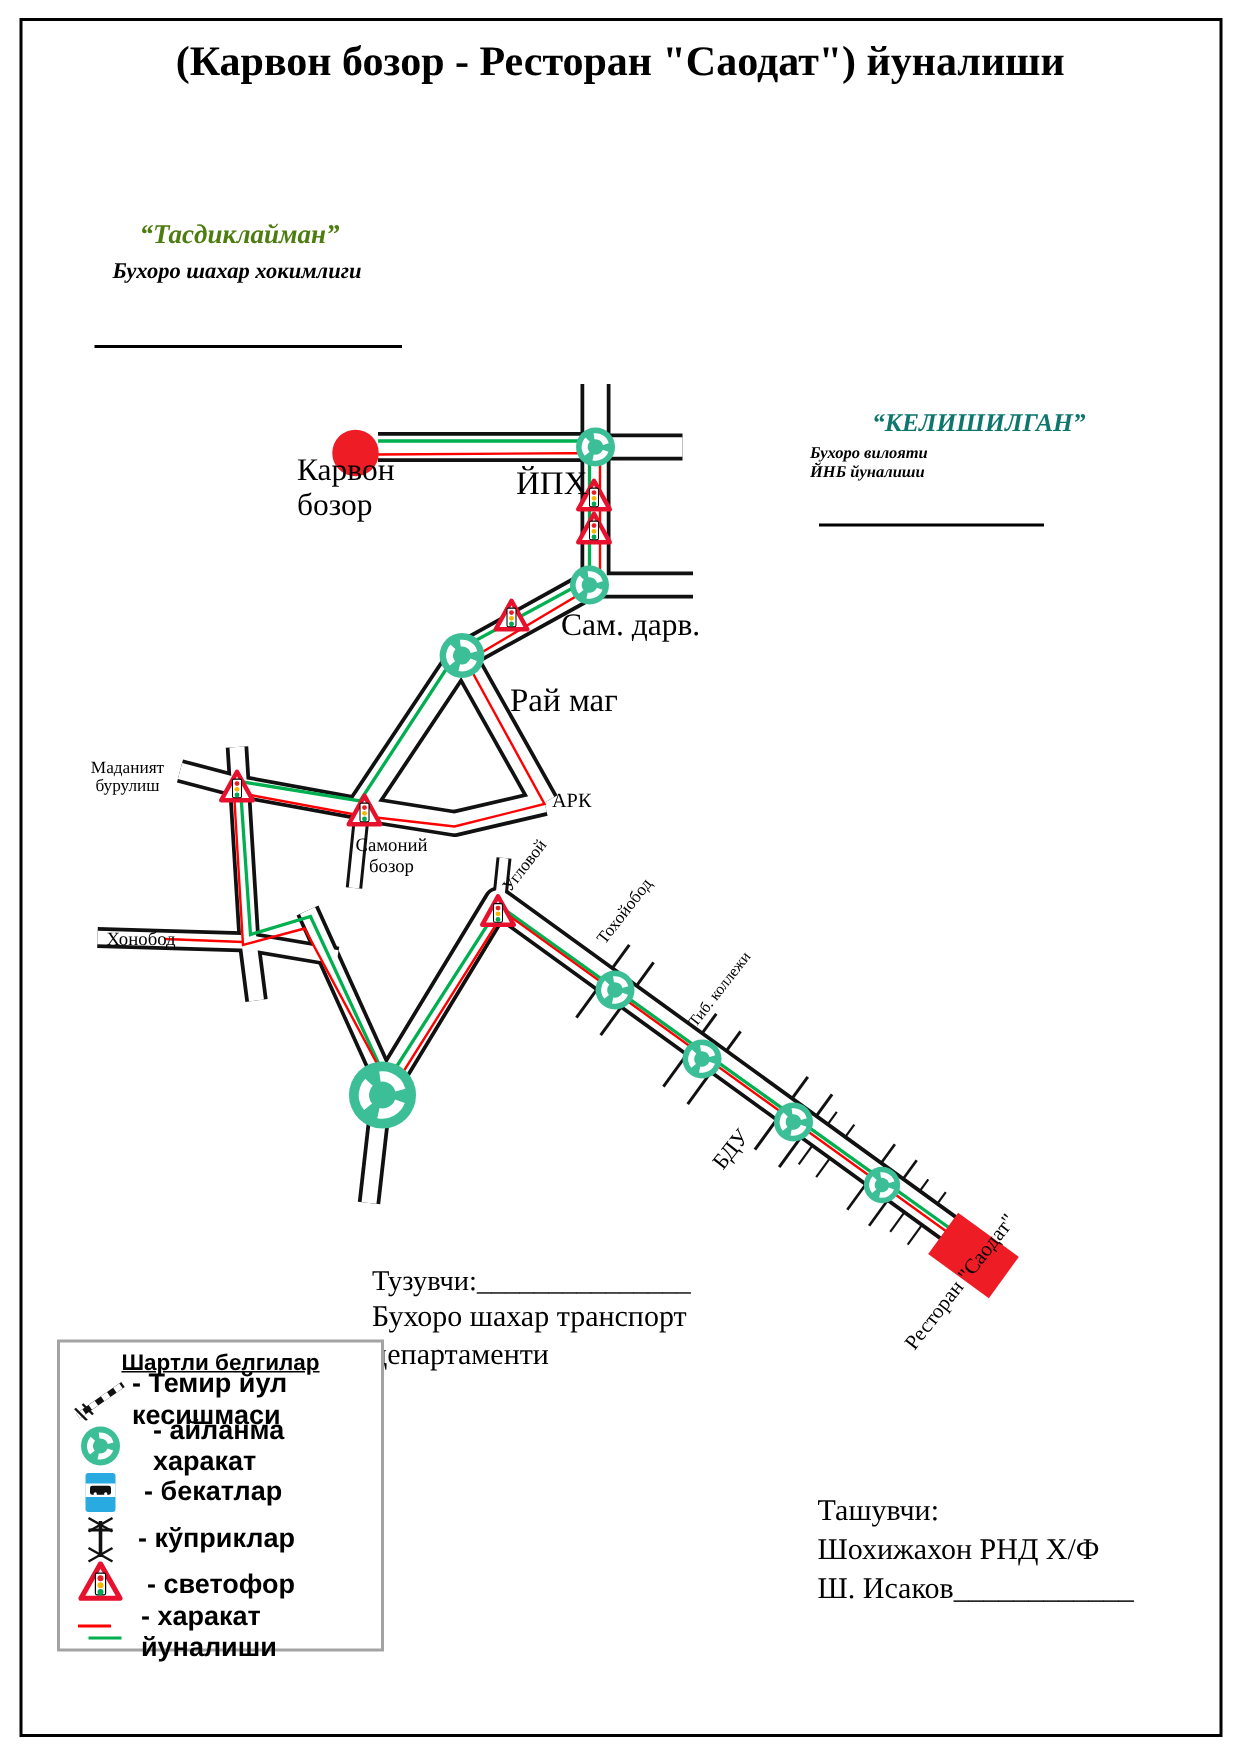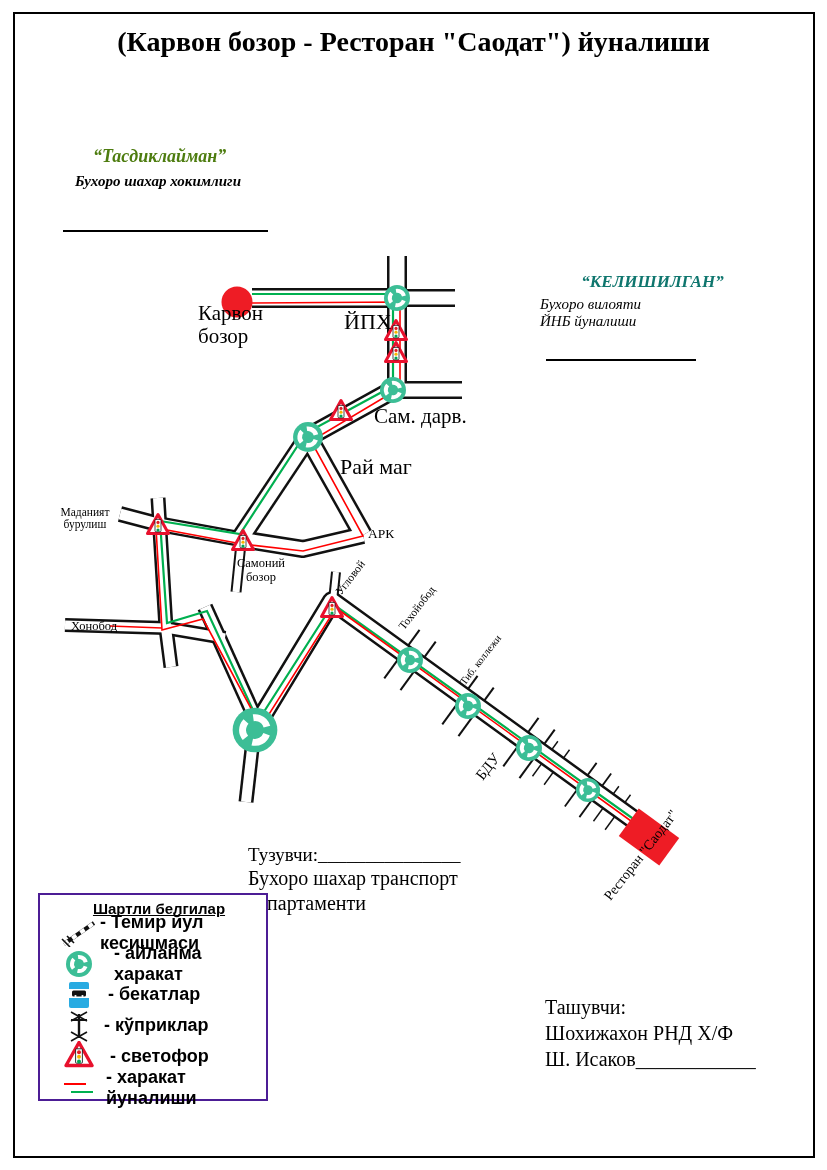--- a/index.html
+++ b/index.html
@@ -9,27 +9,27 @@
   .title-block{position:absolute;left:0;top:24px;width:827px;text-align:center;}
   .title-line1{font-size:31px;font-weight:bold;}
   .title-line1 .num{color:#e8112d;}
   .title-line2{font-size:28px;font-weight:bold;margin-top:2px;}
   .appr-left{position:absolute;left:75px;top:146px;width:230px;}
   .appr-left .q{color:#4d7c0f;font-weight:bold;font-style:italic;font-size:18px;margin-left:18px;}
   .appr-left .org{font-weight:bold;font-style:italic;font-size:15px;margin-top:6px;}
   .sig-line{border-bottom:2px solid #000;height:0;}
   .appr-right{position:absolute;left:540px;top:272px;width:225px;}
   .appr-right .q{color:#0f766e;font-weight:bold;font-style:italic;font-size:17px;text-align:center;}
-  .appr-right .org{font-weight:normal;font-style:italic;font-size:15px;margin-top:4px;line-height:1.15;}
+  .appr-right .org{font-weight:bold;font-style:italic;font-size:11px;margin-top:4px;line-height:1.15;}
   .map-svg{position:absolute;left:0;top:0;}
   .map-label{position:absolute;line-height:1.08;text-align:center;white-space:nowrap;}
   .rot{transform-origin:0 50%;transform:rotate(-52deg);text-align:left;}
   .composer{position:absolute;left:248px;top:843px;font-size:20px;line-height:1.22;}
   .carrier{position:absolute;left:545px;top:978px;font-size:20px;line-height:1.3;margin-top:16px;}
-  .legend{position:absolute;left:38px;top:893px;width:214px;height:204px;border:2px solid #4c1d95;background:#fff;padding-left:12px;}
+  .legend{position:absolute;left:38px;top:893px;width:214px;height:204px;border:2px solid #a3a3a3;background:#fff;}
   .legend-title{font-family:"Liberation Sans","DejaVu Sans",sans-serif;font-weight:bold;font-size:15px;
                 text-decoration:underline;text-align:center;margin-top:5px;}
   .legend-row{display:flex;align-items:center;height:31px;padding-left:6px;}
   .legend-row .icon-cell{width:42px;display:flex;justify-content:center;align-items:center;flex:0 0 42px;}
   .legend-row .lbl{font-family:"Liberation Sans","DejaVu Sans",sans-serif;font-weight:bold;font-size:18px;}
 </style>
 </head>
 <body>
 
 <div class="page">

